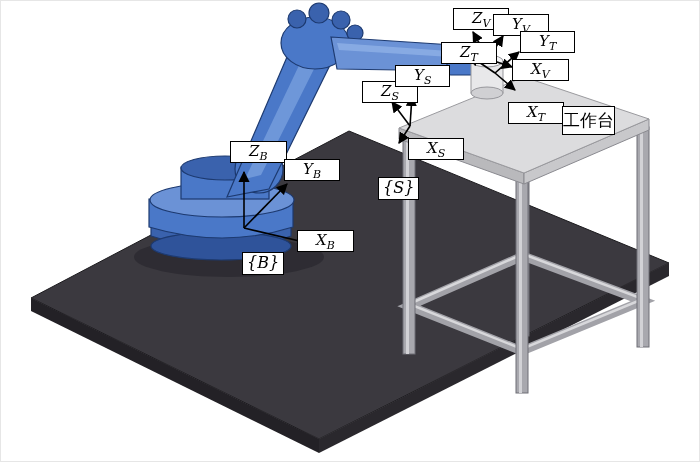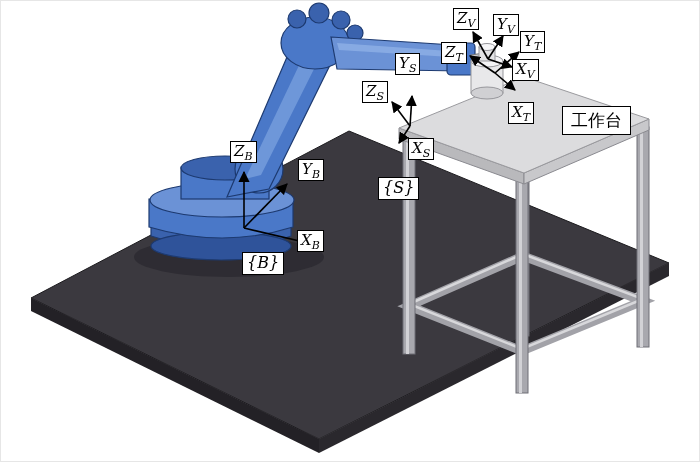--- a/index.html
+++ b/index.html
@@ -4,32 +4,32 @@
 <style>
   html,body{margin:0;padding:0;background:#fff;}
   #figure{
     position:relative;width:700px;height:462px;background:#ffffff;
     overflow:hidden;border:1px solid #e6e6e6;box-sizing:border-box;
     font-family:"DejaVu Serif", serif;
   }
   #scene{position:absolute;left:0;top:0;}
   .axis-label{
     position:absolute;background:#ffffff;border:1px solid #000;
-    padding:0 3px;line-height:19px;height:20px;
+    padding:0 18px;line-height:19px;height:20px;
     font-style:italic;font-size:15px;color:#000;white-space:nowrap;
   }
   .axis-label sub{font-size:11px;line-height:0;}
   .frame-label{
     position:absolute;background:#ffffff;border:1px solid #000;
     padding:0 4px;line-height:20px;height:21px;
     font-style:italic;font-size:16px;color:#000;white-space:nowrap;
   }
   .cjk-label{
     position:absolute;background:#ffffff;border:1px solid #000;
-    padding:2px 8px;font-size:17px;color:#000;
+    padding:2px 0;font-size:17px;color:#000;
     font-family:"Liberation Sans", sans-serif;white-space:nowrap;
   }
 </style>
 </head>
 <body>
 
 <div id="figure">
 
   <svg id="scene" width="700" height="462" viewBox="0 0 700 462">
     <defs>
@@ -124,26 +124,26 @@
       </g>
       <g>
         <line x1="494" y1="72" x2="469" y2="55" marker-end="url(#arr)"></line>
         <line x1="494" y1="72" x2="518" y2="51" marker-end="url(#arr)"></line>
         <line x1="494" y1="72" x2="514" y2="89" marker-end="url(#arr)"></line>
       </g>
     </g>
   </svg>
 
   <div class="axis-label" style="left:229px;top:140px"><span>Z</span><sub>B</sub></div>
-  <div class="axis-label" style="left:297px;top:158px"><span>Y</span><sub>B</sub></div>
+  <div class="axis-label" style="left:283px;top:158px"><span>Y</span><sub>B</sub></div>
   <div class="axis-label" style="left:296px;top:229px"><span>X</span><sub>B</sub></div>
   <div class="frame-label" style="left:241px;top:251px">{B}</div>
 
   <div class="axis-label" style="left:361px;top:80px"><span>Z</span><sub>S</sub></div>
-  <div class="axis-label" style="left:394px;top:52px"><span>Y</span><sub>S</sub></div>
+  <div class="axis-label" style="left:394px;top:64px"><span>Y</span><sub>S</sub></div>
   <div class="axis-label" style="left:407px;top:137px"><span>X</span><sub>S</sub></div>
   <div class="frame-label" style="left:377px;top:176px">{S}</div>
 
   <div class="axis-label" style="left:452px;top:7px"><span>Z</span><sub>V</sub></div>
   <div class="axis-label" style="left:492px;top:13px"><span>Y</span><sub>V</sub></div>
   <div class="axis-label" style="left:519px;top:30px"><span>Y</span><sub>T</sub></div>
   <div class="axis-label" style="left:440px;top:41px"><span>Z</span><sub>T</sub></div>
   <div class="axis-label" style="left:511px;top:58px"><span>X</span><sub>V</sub></div>
   <div class="axis-label" style="left:507px;top:101px"><span>X</span><sub>T</sub></div>
 

